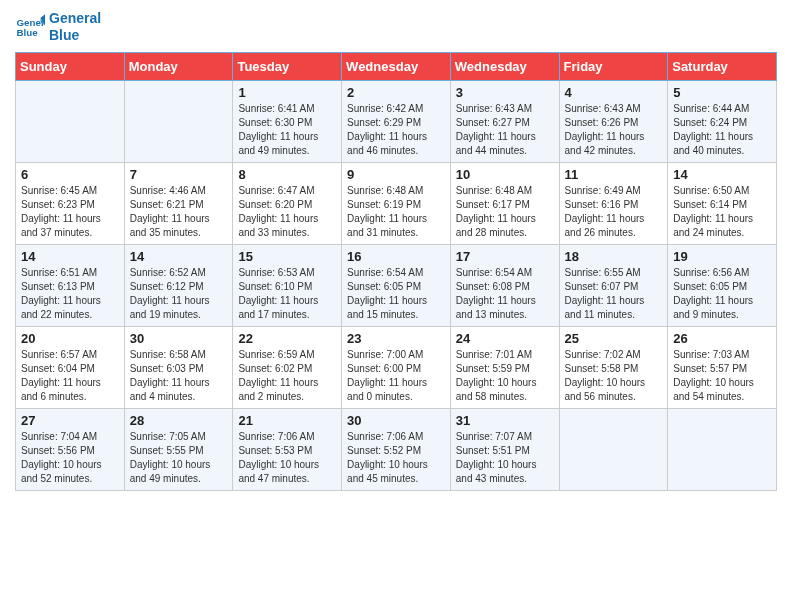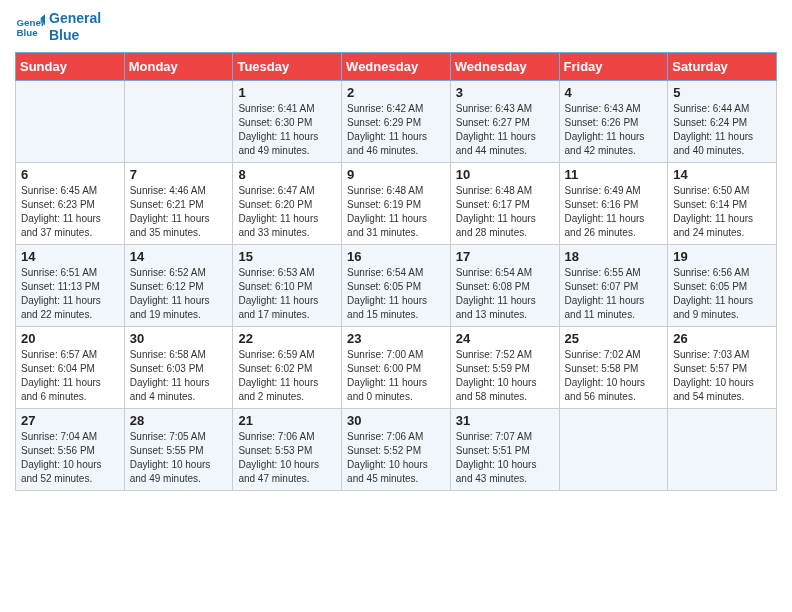--- a/index.html
+++ b/index.html
@@ -196,21 +196,21 @@
           <span class="day-num">14</span>
           <div class="day-info">Sunrise: 6:50 AM
 Sunset: 6:14 PM
 Daylight: 11 hours and 24 minutes.</div>
         </td>
       </tr>
       <tr>
         <td>
           <span class="day-num">14</span>
           <div class="day-info">Sunrise: 6:51 AM
-Sunset: 11:13 PM
+Sunset: 6:13 PM
 Daylight: 11 hours and 22 minutes.</div>
         </td>
         <td>
           <span class="day-num">14</span>
           <div class="day-info">Sunrise: 6:52 AM
 Sunset: 6:12 PM
 Daylight: 11 hours and 19 minutes.</div>
         </td>
         <td>
           <span class="day-num">15</span>
@@ -263,21 +263,21 @@
 Daylight: 11 hours and 2 minutes.</div>
         </td>
         <td>
           <span class="day-num">23</span>
           <div class="day-info">Sunrise: 7:00 AM
 Sunset: 6:00 PM
 Daylight: 11 hours and 0 minutes.</div>
         </td>
         <td>
           <span class="day-num">24</span>
-          <div class="day-info">Sunrise: 7:52 AM
+          <div class="day-info">Sunrise: 7:01 AM
 Sunset: 5:59 PM
 Daylight: 10 hours and 58 minutes.</div>
         </td>
         <td>
           <span class="day-num">25</span>
           <div class="day-info">Sunrise: 7:02 AM
 Sunset: 5:58 PM
 Daylight: 10 hours and 56 minutes.</div>
         </td>
         <td>

